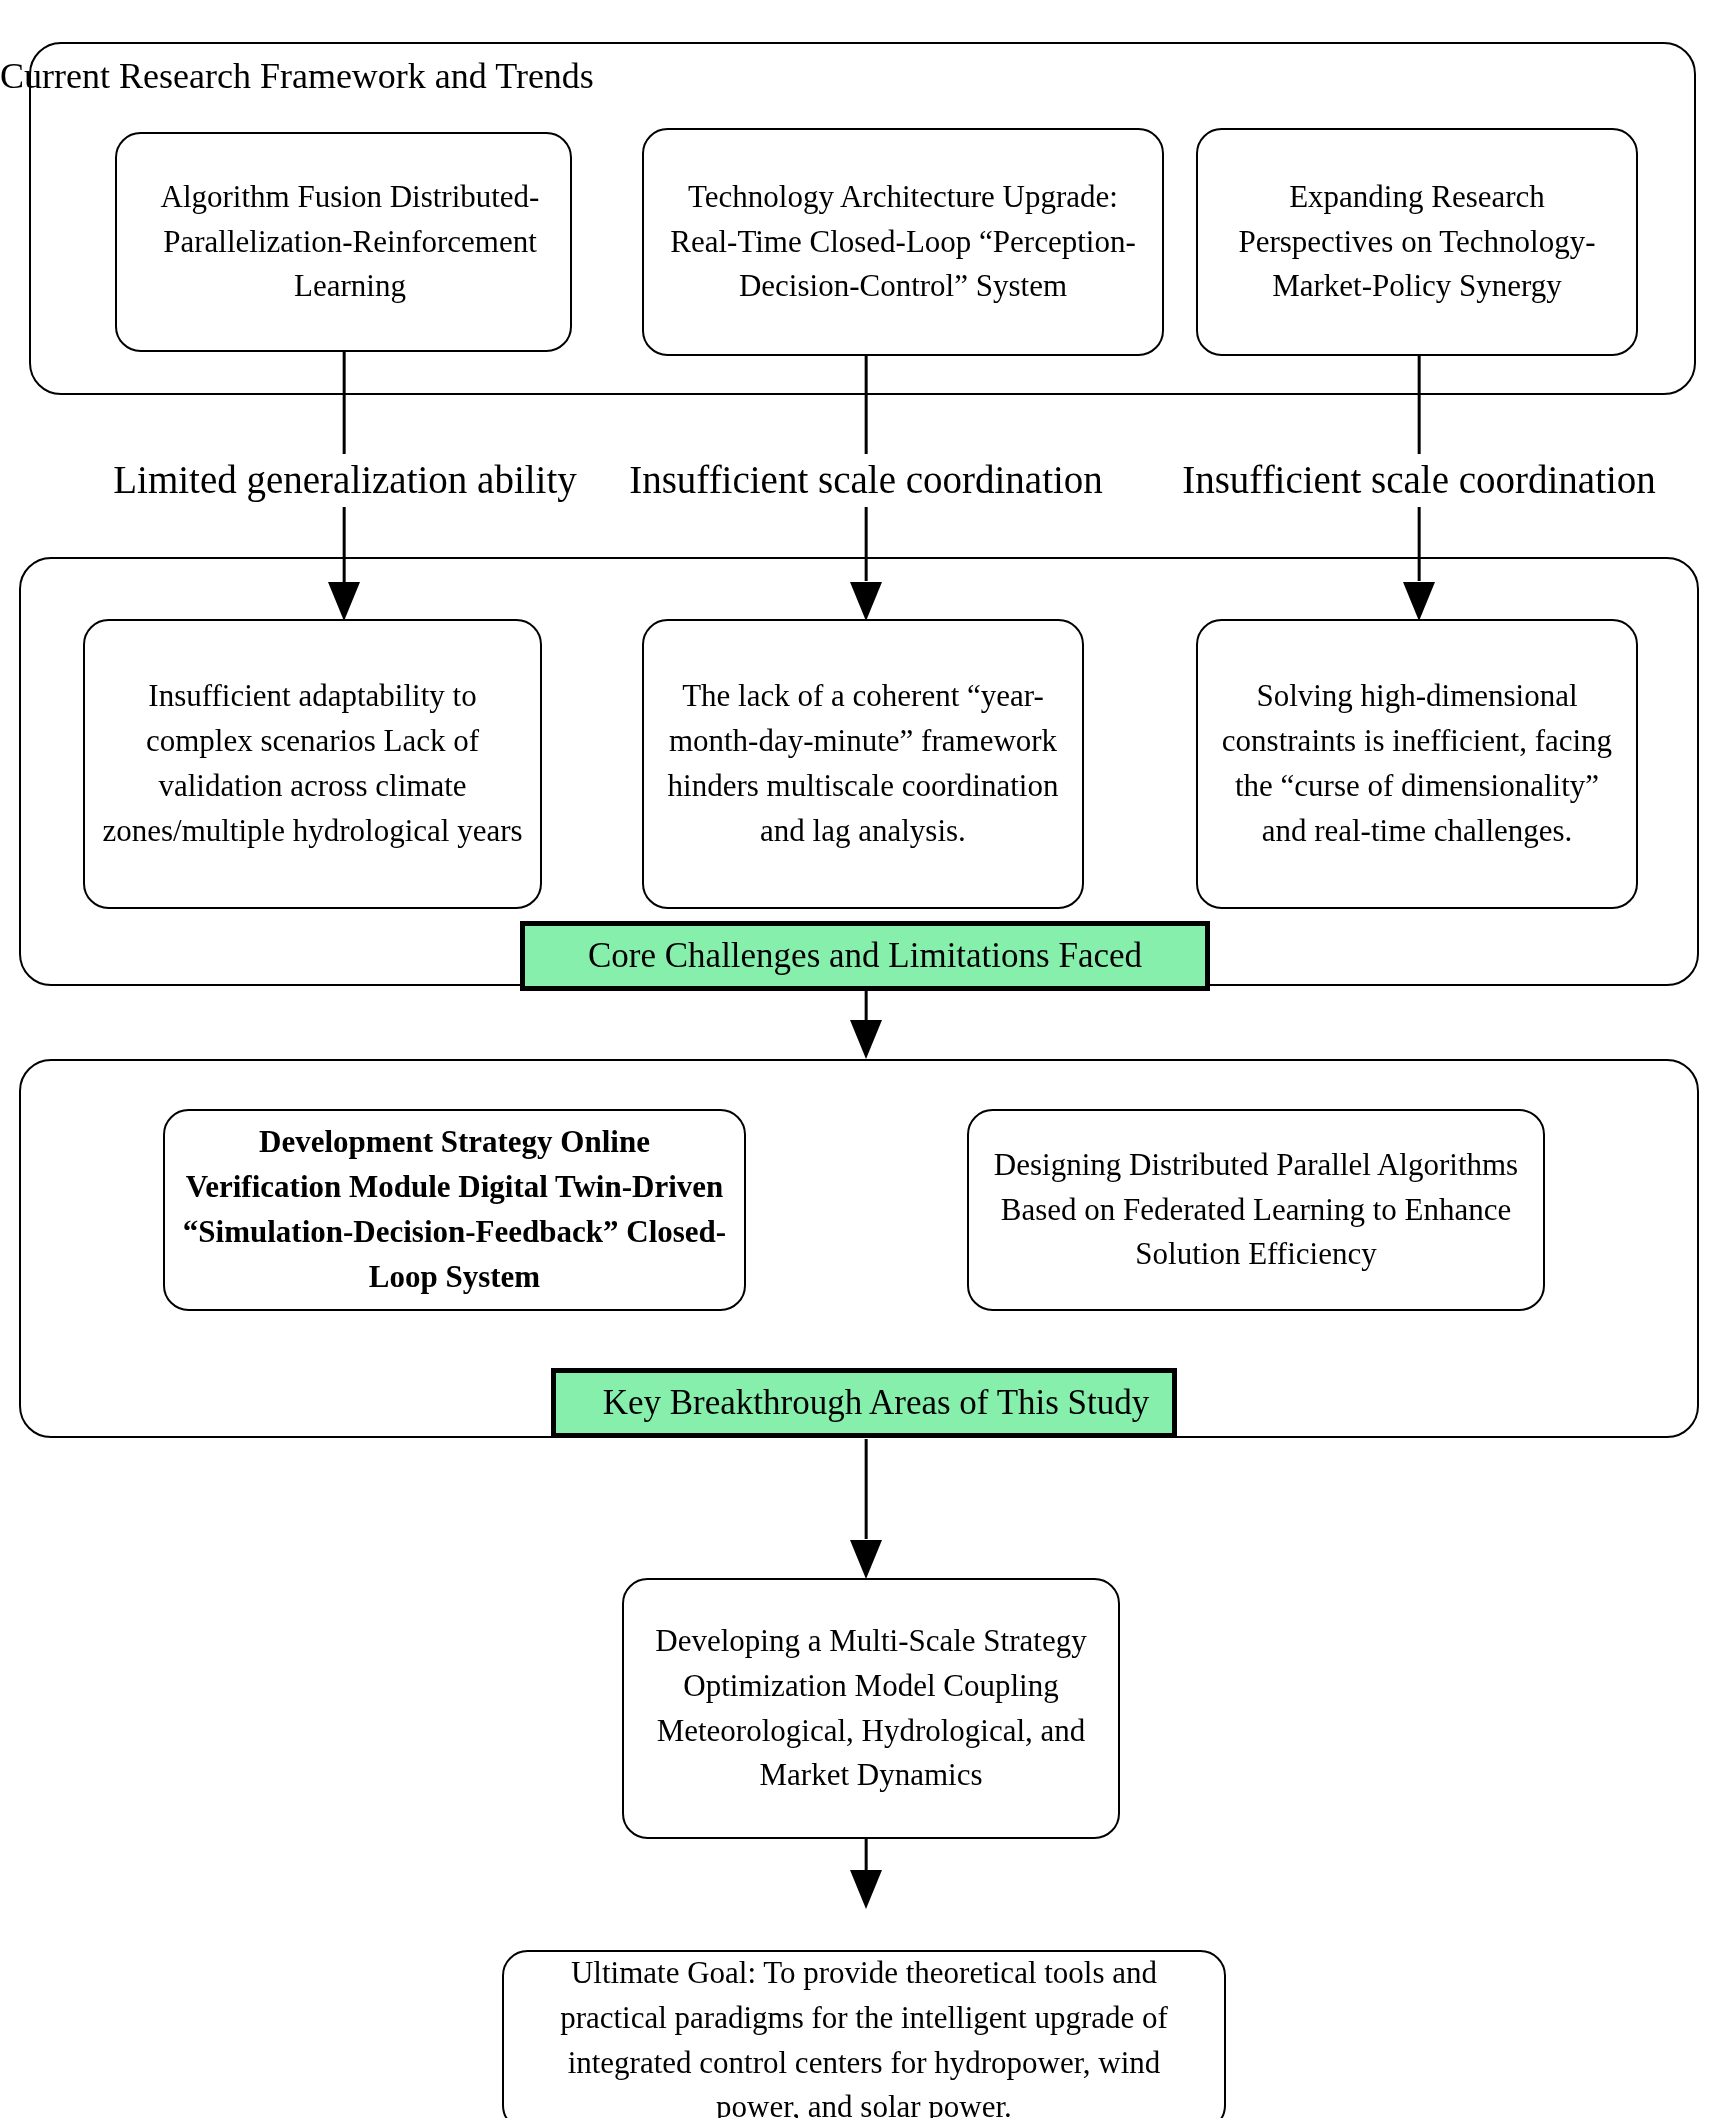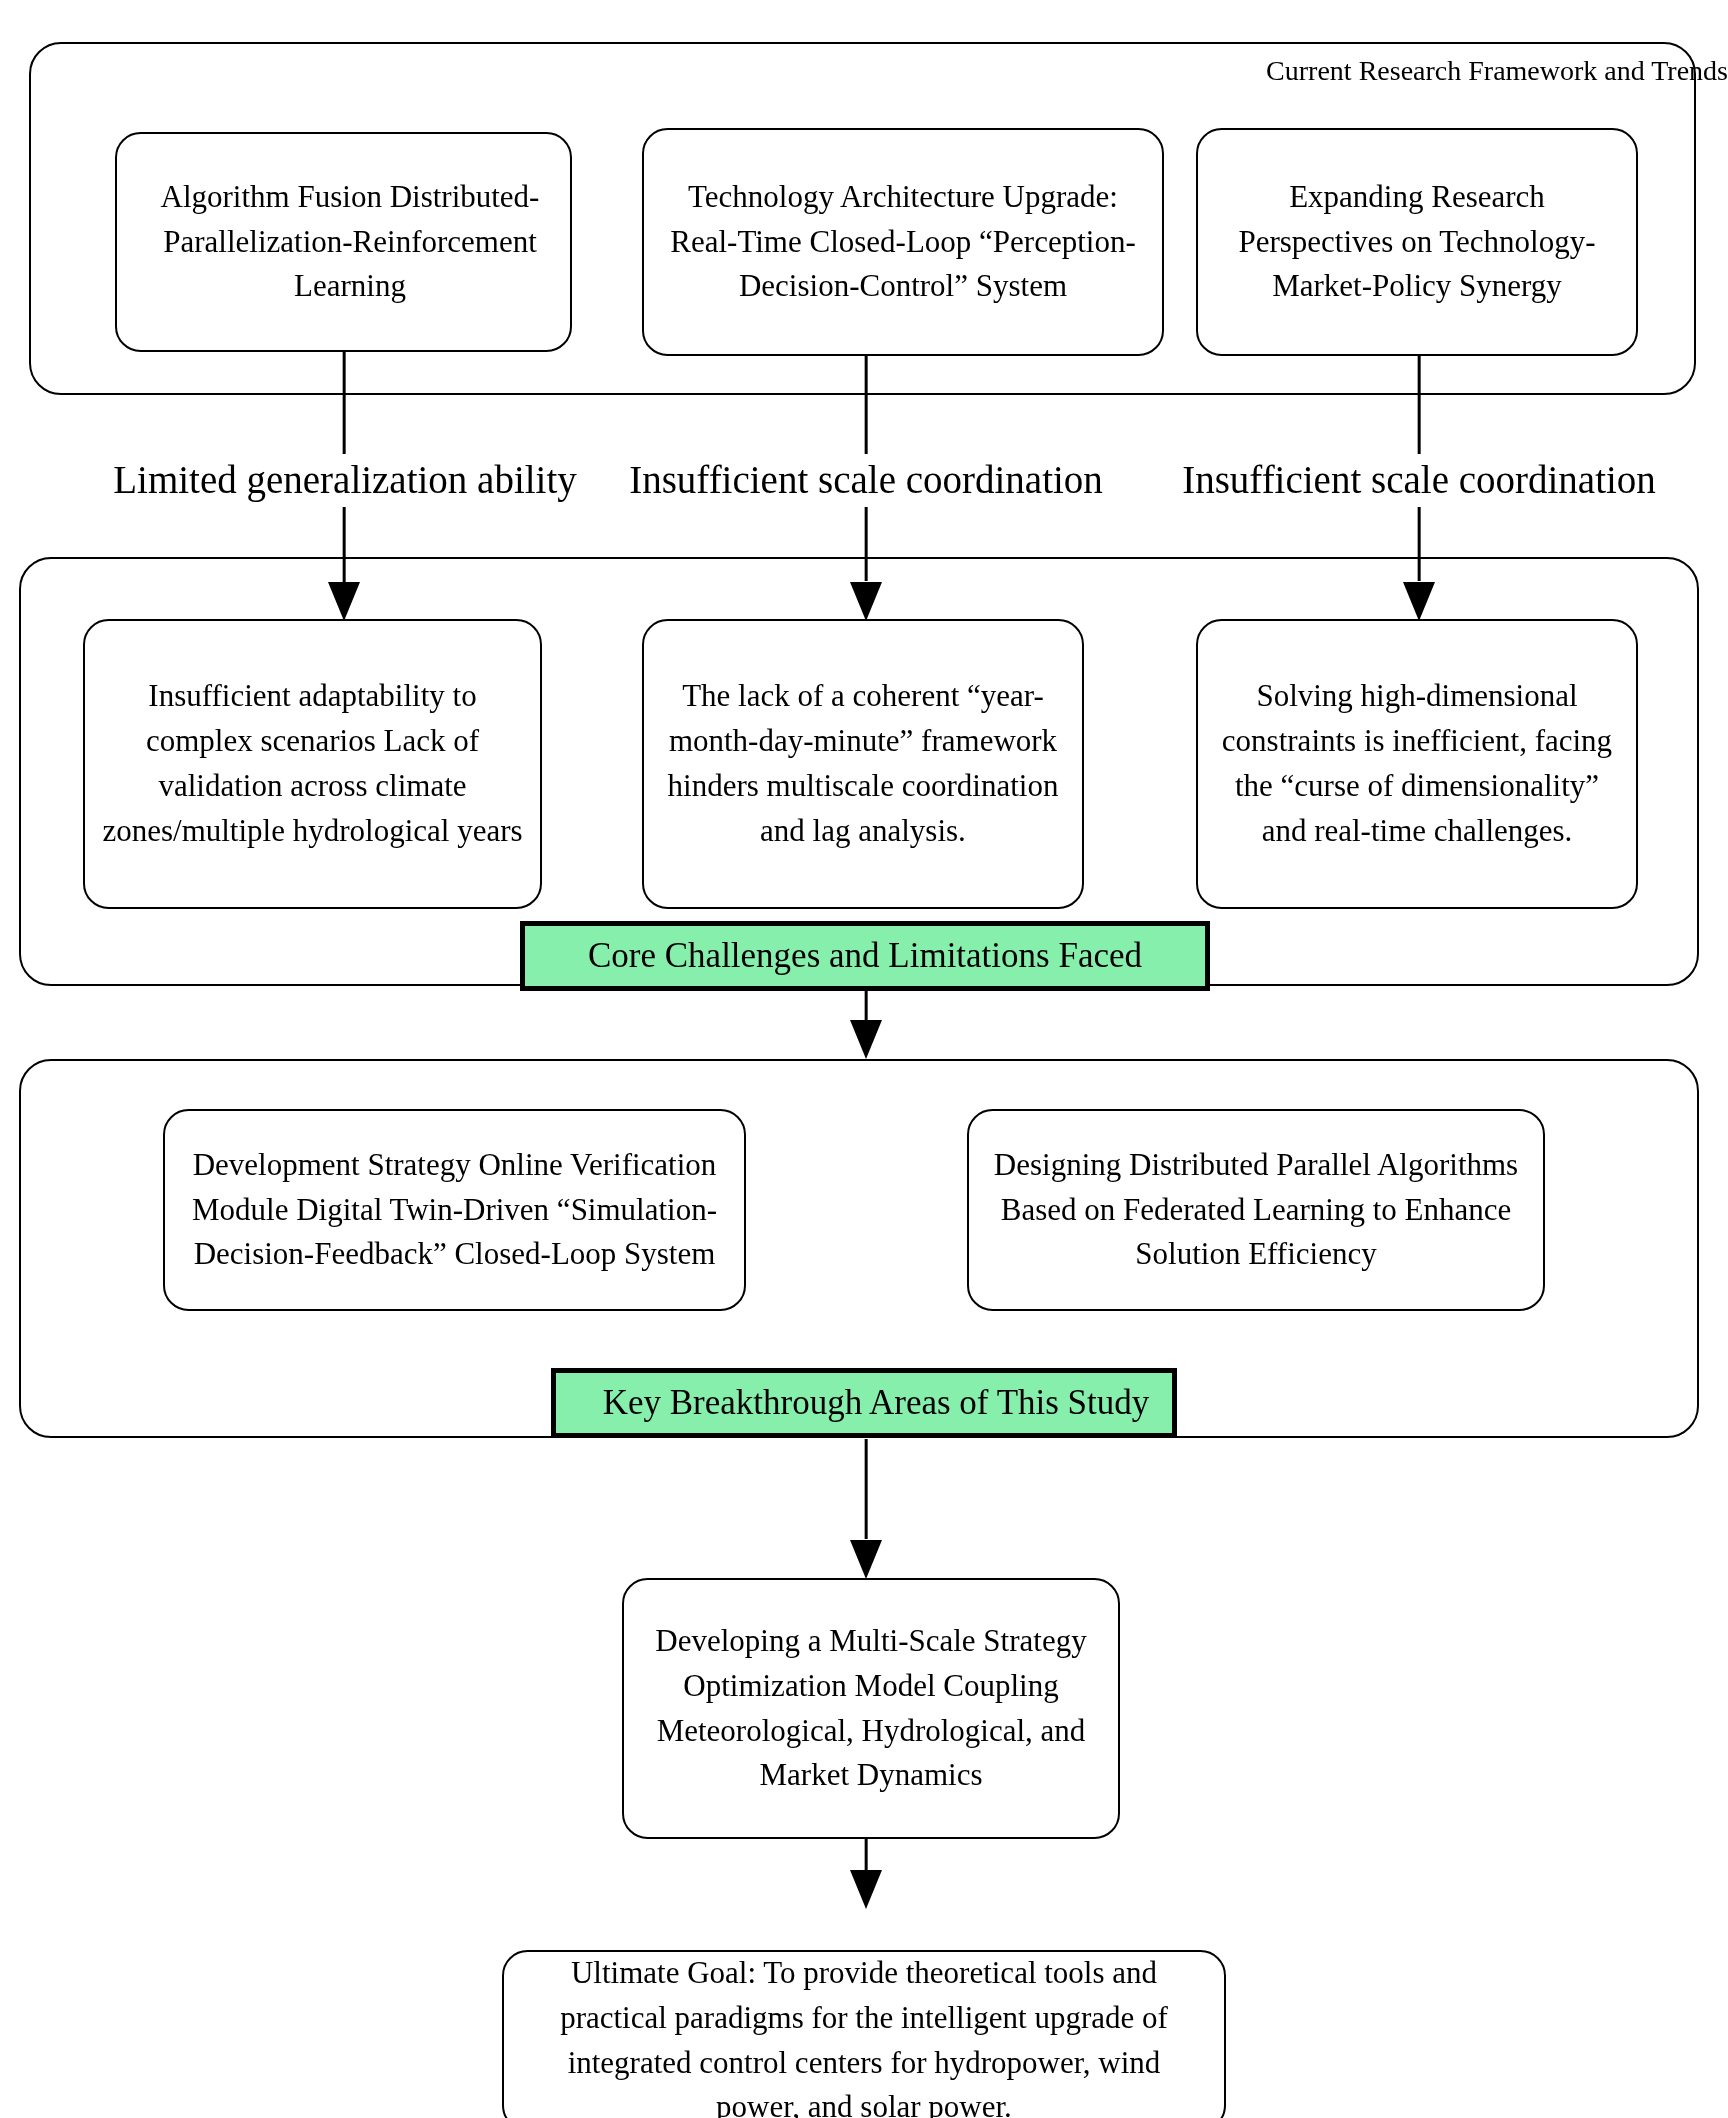--- a/index.html
+++ b/index.html
@@ -21,22 +21,22 @@
     position: absolute;
     border: 2.1px solid #000;
     border-radius: 32px;
     background: transparent;
     box-sizing: border-box;
     z-index: 1;
   }
   .group-title {
     position: absolute;
     width: 100%;
-    text-align: right;
-    font-size: 28px;
+    text-align: left;
+    font-size: 36px;
     line-height: 1.3;
     z-index: 2;
   }
   
   .box {
     position: absolute;
     border: 2.1px solid #000;
     border-radius: 25.6px;
     background: #ffffff;
     box-sizing: border-box;
@@ -138,21 +138,21 @@
 
   <div class="title-rect" style="left:520px; top:921px; width:690px; height:70px;">Core Challenges and Limitations Faced</div>
 
   <div class="arrow" style="left:850px; top:991px; width:32px; height:68px;">
     <div class="shaft" style="height:29px;"></div>
     <div class="head"></div>
   </div>
 
   <div class="group" style="left:18.6px; top:1059px; width:1680px; height:379px;"></div>
 
-  <div class="box" style="left:163px; top:1109px; width:583px; height:202px;">Development Strategy Online Verification Module Digital Twin-Driven “Simulation-Decision-Feedback” Closed-Loop System</div>
+  <div class="box" style="left:163px; top:1109px; width:583px; height:202px;font-weight:bold;">Development Strategy Online Verification Module Digital Twin-Driven “Simulation-Decision-Feedback” Closed-Loop System</div>
   <div class="box" style="left:967px; top:1109px; width:578px; height:202px;">Designing Distributed Parallel Algorithms Based on Federated Learning to Enhance Solution Efficiency</div>
 
   <div class="title-rect" style="left:551px; top:1368px; width:626px; height:70px;padding-left:40px;">Key Breakthrough Areas of This Study</div>
 
   <div class="arrow" style="left:850px; top:1439px; width:32px; height:140px;">
     <div class="shaft" style="height:100px;"></div>
     <div class="head"></div>
   </div>
 
   <div class="box" style="left:622px; top:1578px; width:498px; height:261px;">Developing a Multi-Scale Strategy Optimization Model Coupling Meteorological, Hydrological, and Market Dynamics</div>

